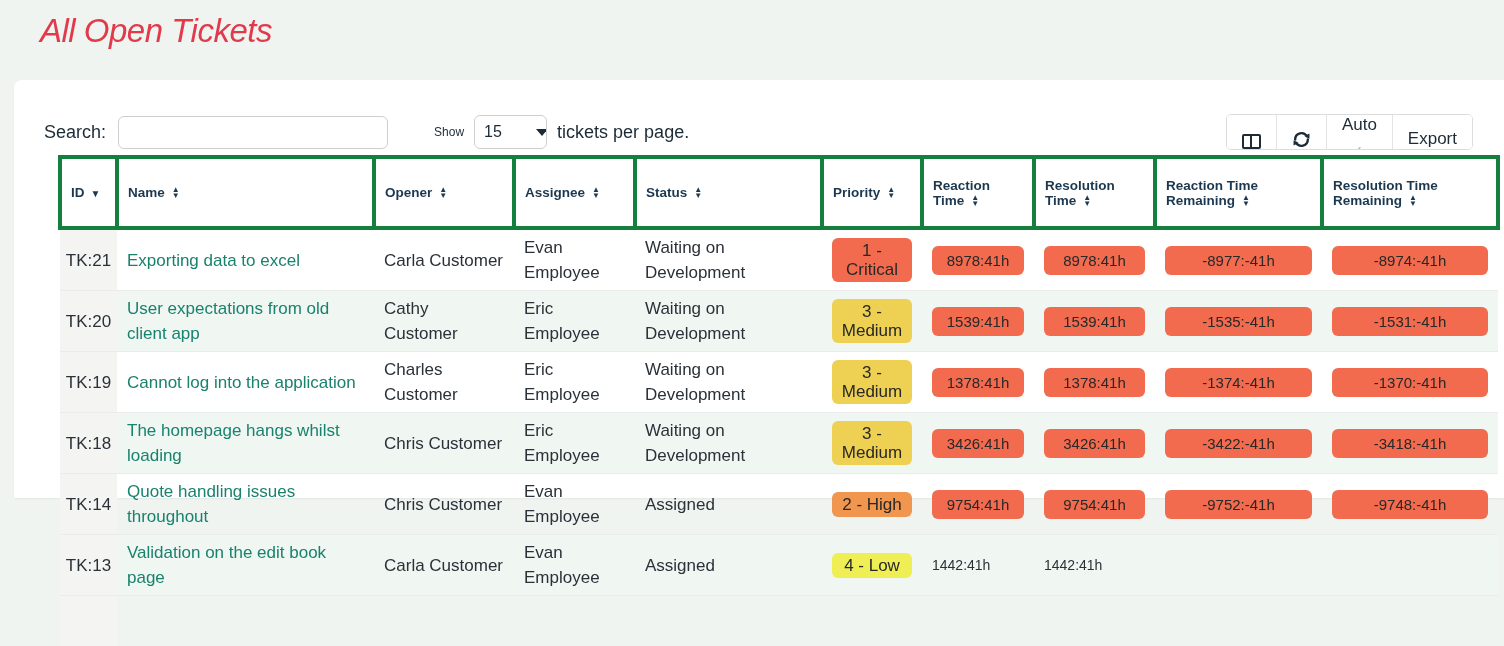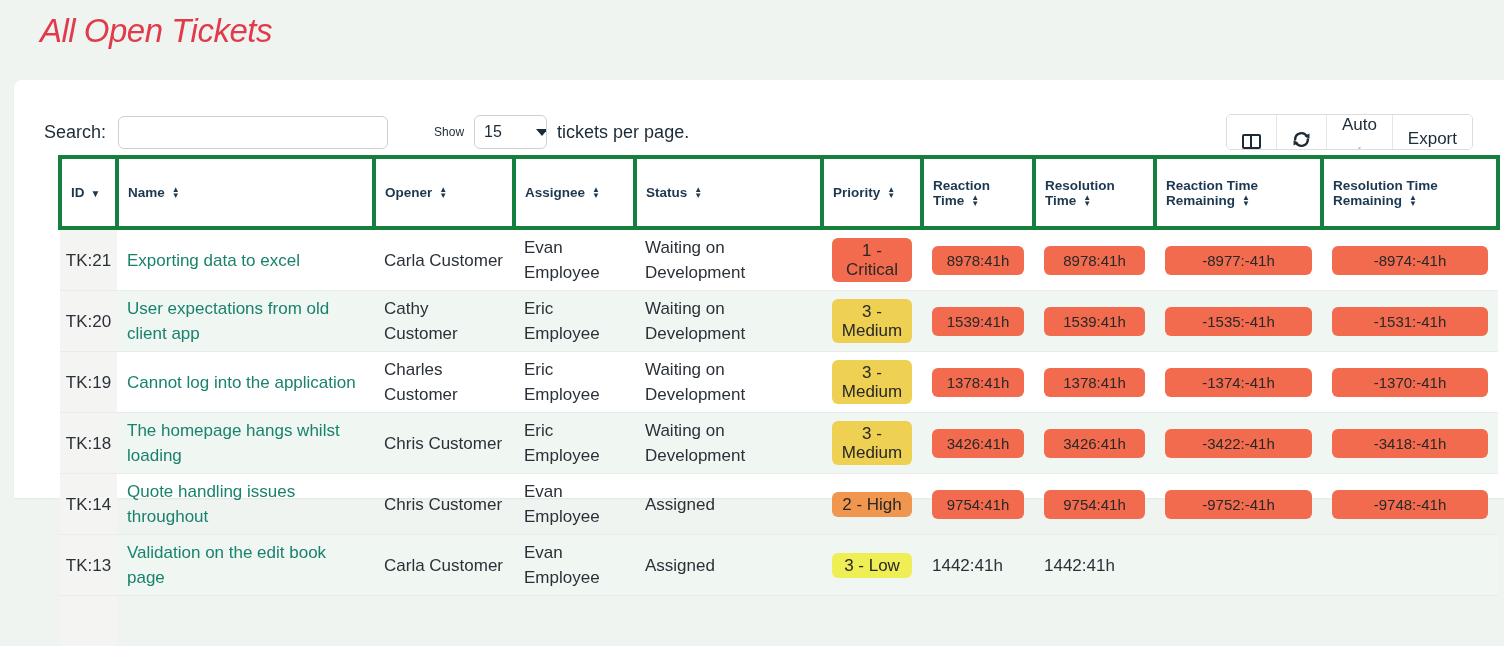--- a/index.html
+++ b/index.html
@@ -78,21 +78,21 @@
   .sort-desc { font-size:10px; margin-left:6px; color:#1c3850; cursor:pointer; }
   .badge {
     display:block; border-radius:6px; padding:3px 5px;
     text-align:center; font-size:17px; line-height:19px; color:#282828;
   }
   .badge.time-badge { background:#f26b4e; font-size:15px; padding:5px 4px; }
   .p-critical { background:#f26b4e; }
   .p-high     { background:#f0964f; }
   .p-medium   { background:#eed053; }
   .p-low      { background:#f0ee55; }
-  .plain-time { font-size:17px; }
+  .plain-time { font-size:14px; }
 </style>
 </head>
 <body>
 
 <h1 class="page-title">All Open Tickets</h1>
 
 <div class="card">
   <div class="toolbar">
     <span class="search-label">Search:</span>
     <input class="search-input" type="text" value="" style="">
@@ -296,21 +296,21 @@
             <span class="badge time-badge">-9748:-41h</span>
           </td>
         </tr>
         <tr class="stripe">
           <td class="id-cell">TK:13</td>
           <td><span class="ticket-link">Validation on the edit book page</span></td>
           <td>Carla Customer</td>
           <td>Evan Employee</td>
           <td>Assigned</td>
           <td>
-            <span class="badge p-low">3 - Low</span>
+            <span class="badge p-low">4 - Low</span>
           </td>
           <td><span class="plain-time">1442:41h</span></td>
           <td><span class="plain-time">1442:41h</span></td>
           <td></td>
           <td></td>
         </tr>
         <tr>
           <td class="id-cell"></td>
           <td></td>
           <td></td>

